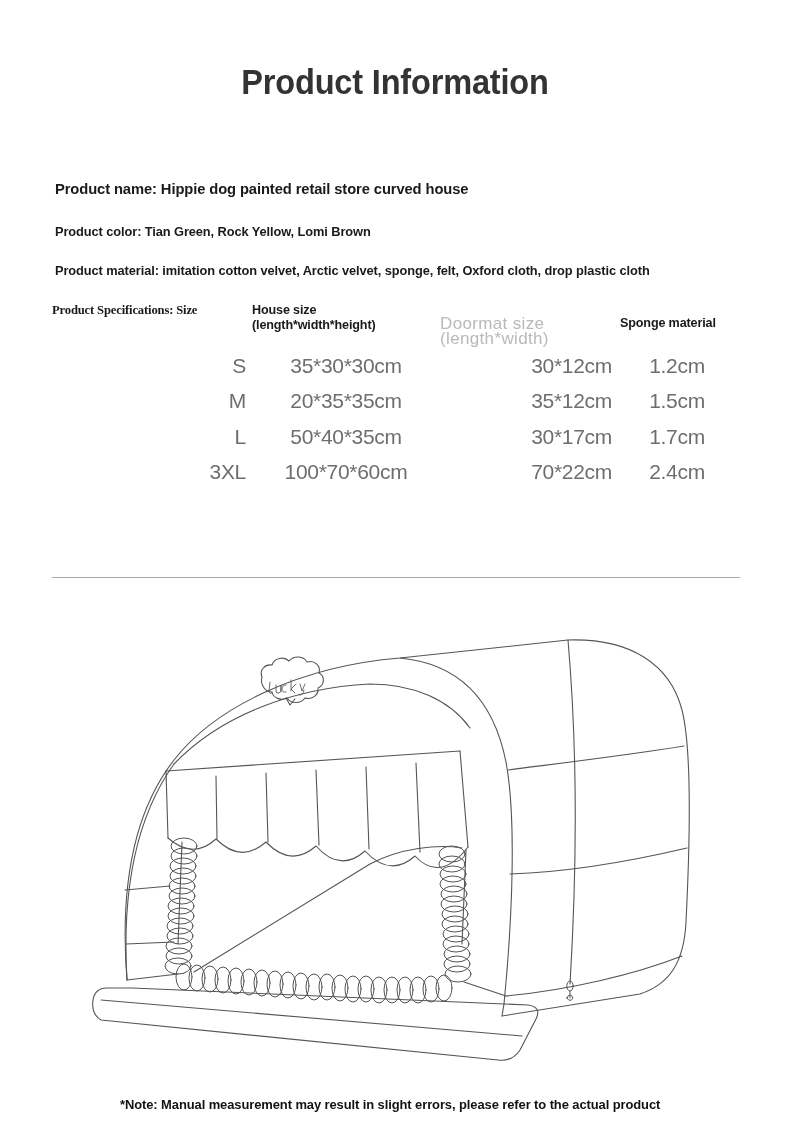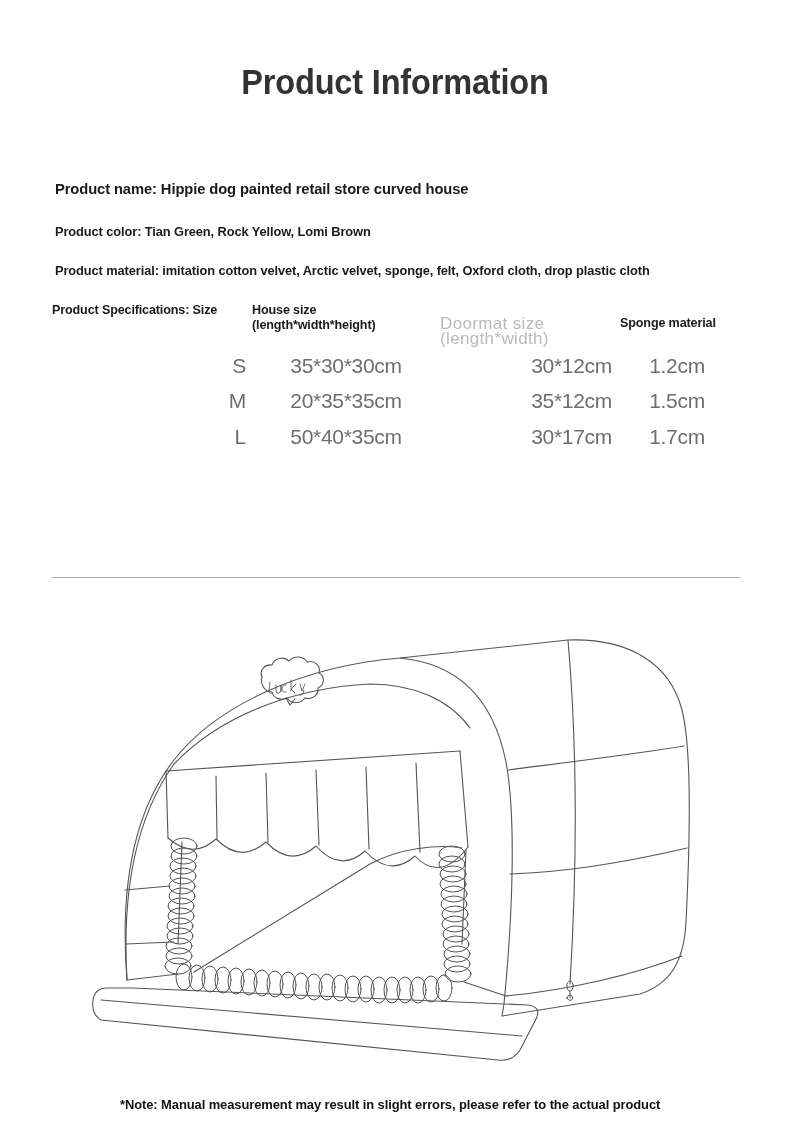--- a/index.html
+++ b/index.html
@@ -87,21 +87,21 @@
     padding: 0;
     vertical-align: top;
     font-weight: bold;
     font-size: 12.6px;
     line-height: 14.5px;
     color: #1a1a1a;
     text-align: left;
     letter-spacing: -0.15px;
     font-family: "Liberation Sans", sans-serif;
   }
-  .spec-table thead th.th-size    { padding-right: 10px; }
+  .spec-table thead th.th-size    { padding-right: 10px; font-family: Liberation Serif, serif; }
   .spec-table thead th.th-house   { padding-left: 0px; }
   .spec-table thead th.th-doormat {
     font-weight: normal;
     color: #b9b9b9;
     letter-spacing: 0.35px;
     font-size: 17px;
     padding-top: 14px;
     text-align: left;
   }
   .spec-table thead th.th-sponge  {
@@ -202,20 +202,26 @@
           <td class="td-size">M</td>
           <td class="td-house">20*35*35cm</td>
           <td class="td-doormat">35*12cm</td>
           <td class="td-sponge">1.5cm</td>
         </tr>
         <tr>
           <td class="td-size">L</td>
           <td class="td-house">50*40*35cm</td>
           <td class="td-doormat">30*17cm</td>
           <td class="td-sponge">1.7cm</td>
+        </tr>
+        <tr>
+          <td class="td-size">3XL</td>
+          <td class="td-house">100*70*60cm</td>
+          <td class="td-doormat">70*22cm</td>
+          <td class="td-sponge">2.4cm</td>
         </tr>
       </tbody>
     </table>
   </div>
 
   <div class="divider"></div>
 
   <div class="illustration">
     <svg viewBox="0 0 660 490" xmlns="http://www.w3.org/2000/svg" fill="none" stroke="#555555" stroke-width="1.1" stroke-linecap="round" stroke-linejoin="round">
 

